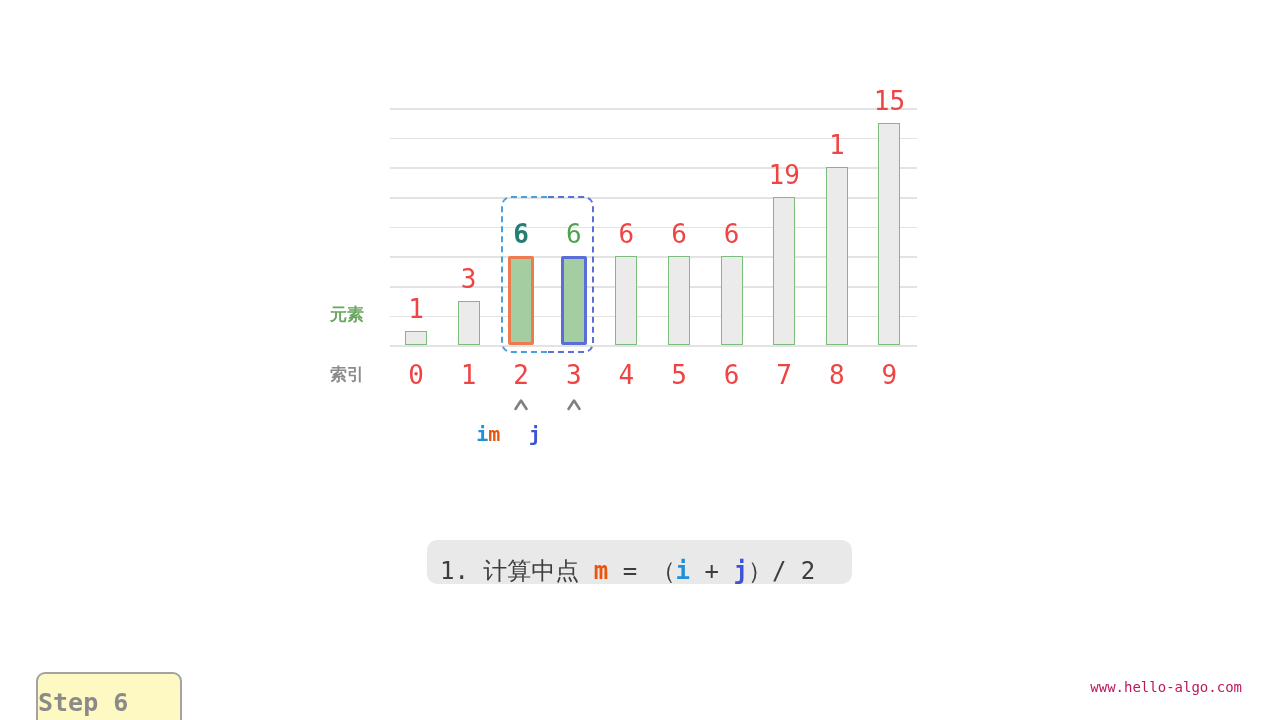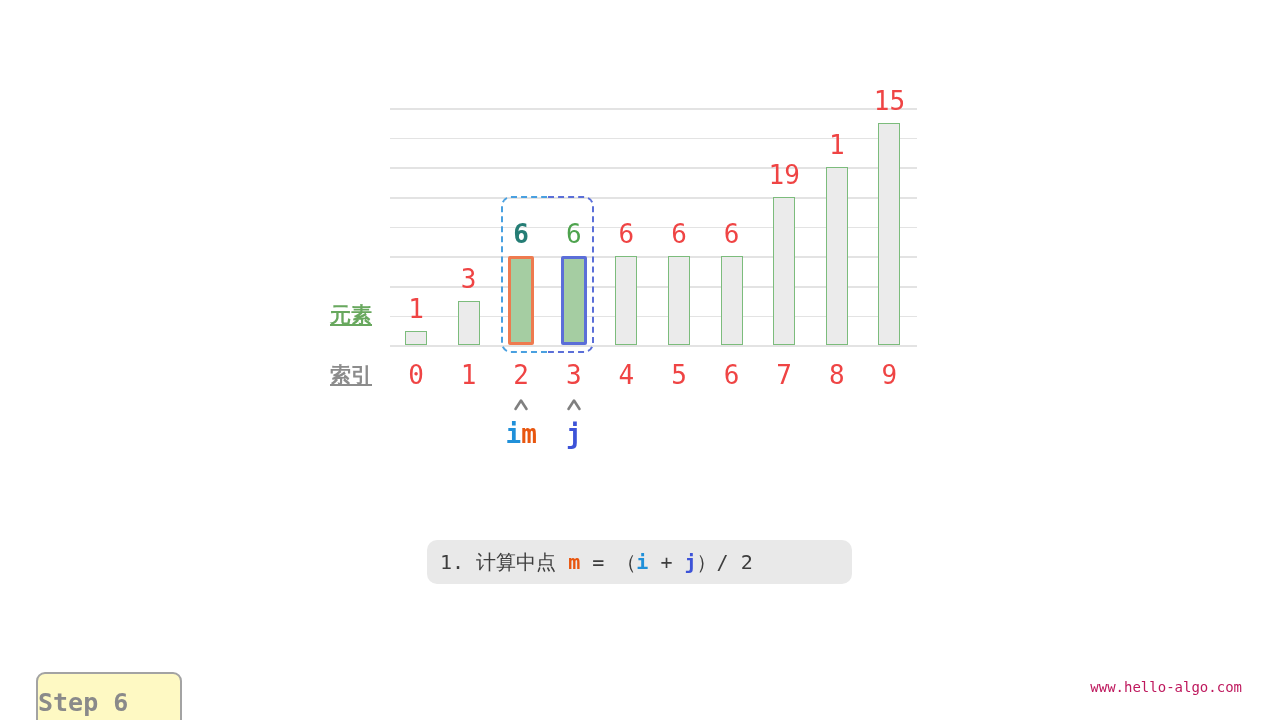--- a/index.html
+++ b/index.html
@@ -9,38 +9,38 @@
   }
 
   
   .gridline { position:absolute; height:1.5px; background:#e3e3e3; }
   .bar { position:absolute; box-sizing:border-box; background:#ebebeb; border:1px solid #7cbc7c; }
   .bar.hl { border-width:3.5px; border-radius:2px; }
   .num-label {
     position:absolute; width:64px; text-align:center; font-size:26px; color:#ef4444;
     font-family:"DejaVu Sans Mono","Liberation Mono",monospace; line-height:30px;
   }
-  .axis-label { position:absolute; font-size:21px; font-weight:bold; line-height:27px;text-decoration:underline; }
+  .axis-label { position:absolute; font-size:17px; font-weight:bold; line-height:27px; }
 
   .sel-half { position:absolute; box-sizing:border-box; }
   .sel-left  { border:2.5px dashed #49a0e0; border-right:none;
                border-radius:10px 0 0 10px; }
   .sel-right { border:2.5px dashed #5b6fd8; border-left:none;
                border-radius:0 10px 10px 0; }
 
   .caret { position:absolute; width:18px; height:15px; }
   .pointer-label {
-    position:absolute; width:90px; text-align:center; font-size:26px; font-weight:bold;
+    position:absolute; width:90px; text-align:left; font-size:20px; font-weight:bold;
     font-family:"DejaVu Sans Mono","Liberation Mono",monospace; line-height:30px;
   }
 
   .caption-title { position:absolute; font-size:23px; font-weight:bold; color:#757575; line-height:27px; }
   .formula-box {
     position:absolute; box-sizing:border-box; background:#e9e9e9; border-radius:10px;
-    font-size:20px; line-height:44px; padding:0 13px; white-space:nowrap; color:#3d3d3d;
+    font-size:24px; line-height:44px; padding:9px 13px; white-space:nowrap; color:#3d3d3d;
     font-family:"DejaVu Sans Mono","Liberation Mono",monospace;
   }
   .formula-box span { font-family:inherit; }
 
   .step-box {
     position:absolute; box-sizing:border-box; border:2px solid #a3a3a3; border-radius:9px;
     background:#fef9c3; display:flex; align-items:center; justify-content:flex-start;
     font-size:25px; font-weight:bold; color:#8a8a8a;
     font-family:"DejaVu Sans Mono","Liberation Mono",monospace;
     margin-top:40px;

